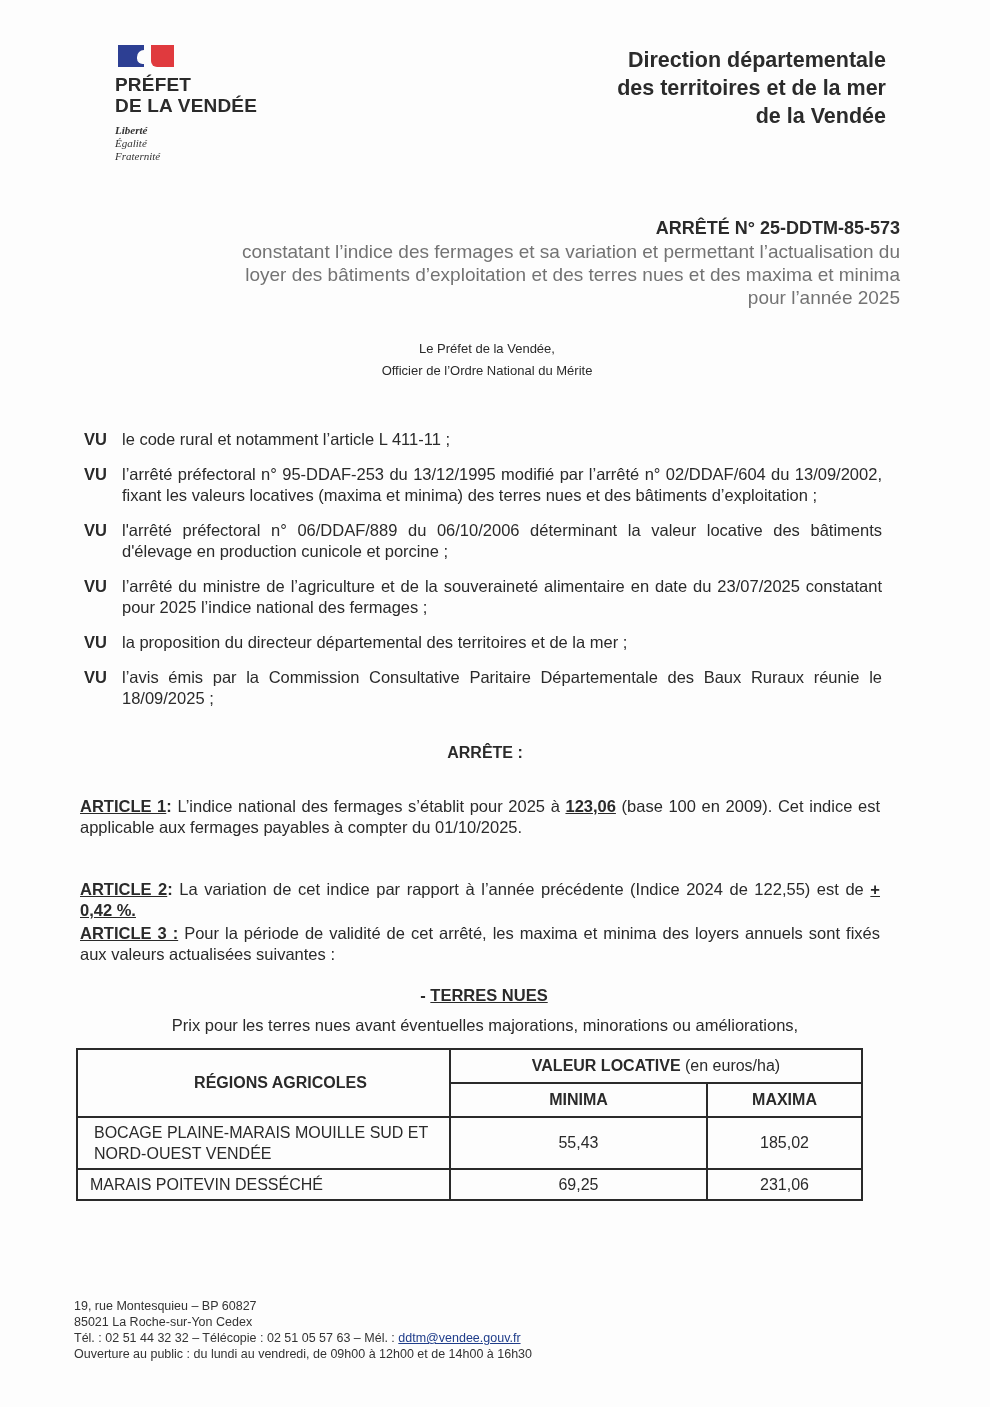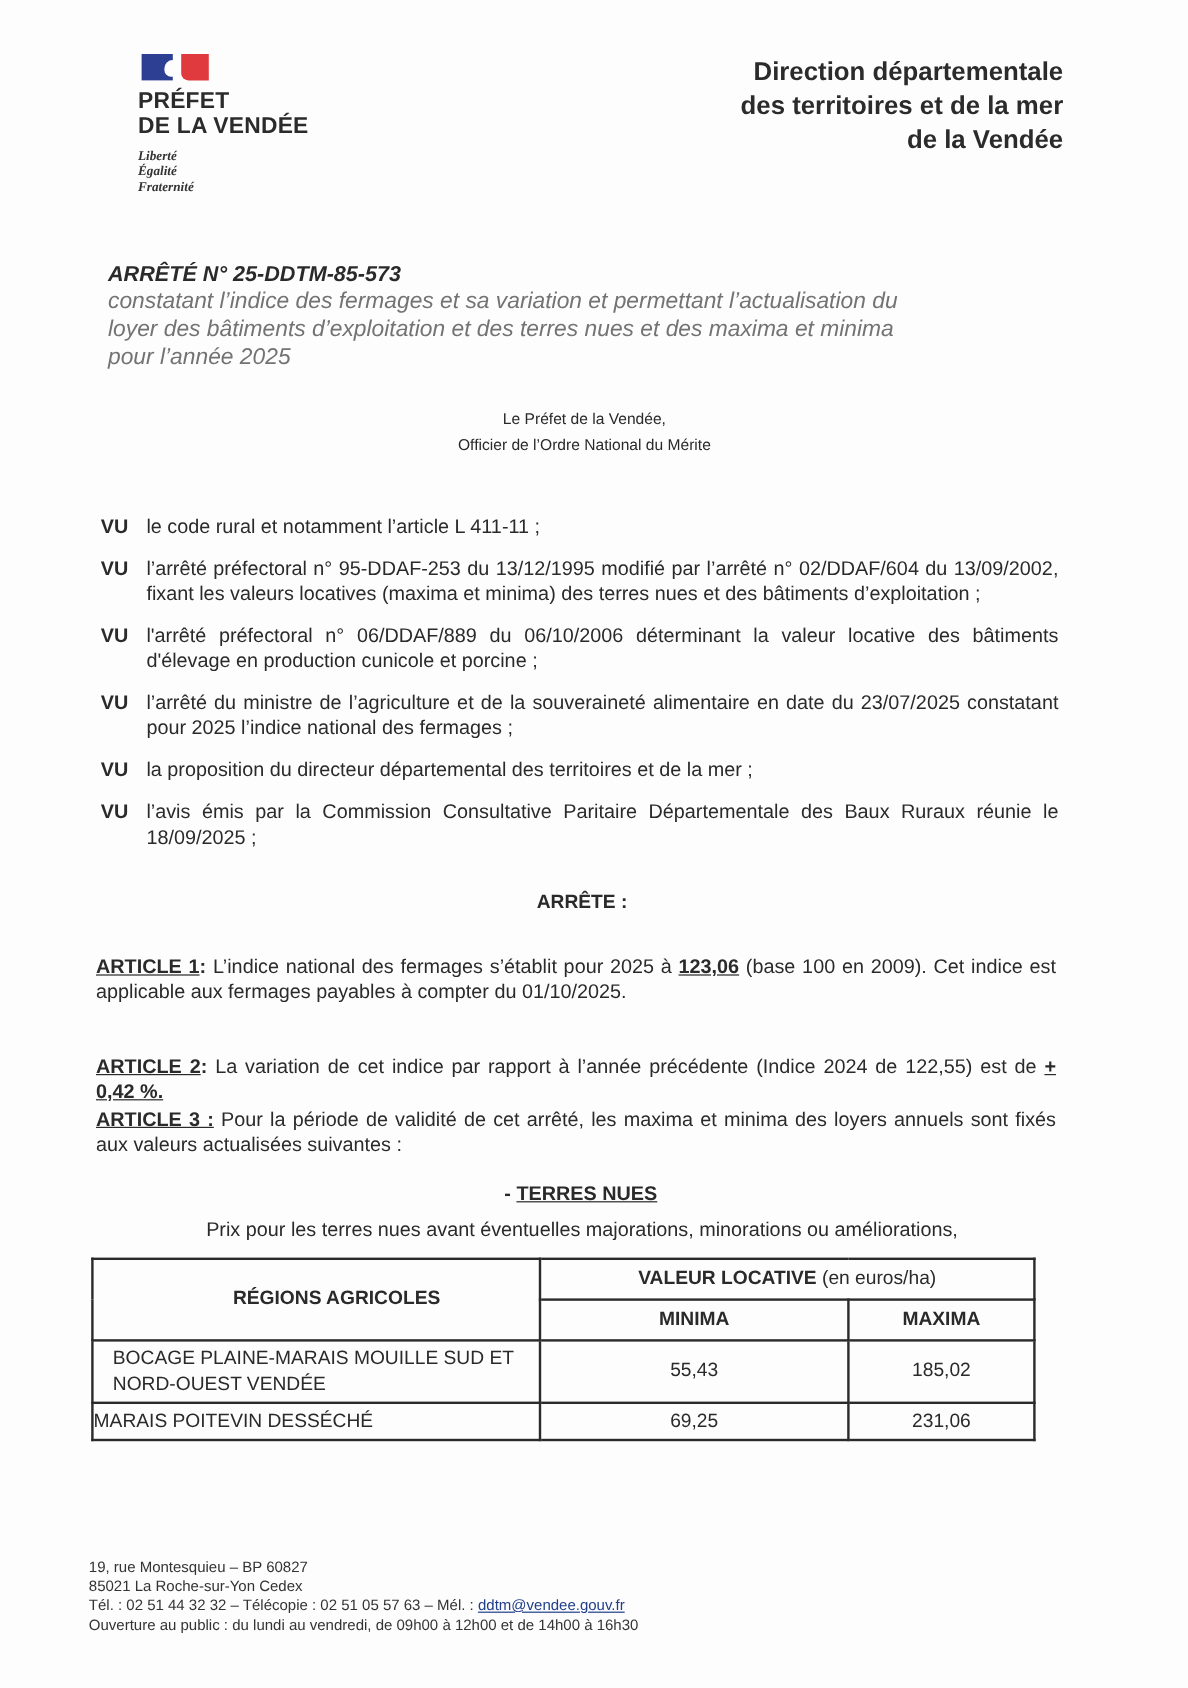--- a/index.html
+++ b/index.html
@@ -13,27 +13,27 @@
     .page { position: absolute; inset: 0; background: #fdfdfd; }
 
     
     .logo { position: absolute; left: 115px; top: 44px; }
     .flag { position: relative; width: 62px; height: 24px; }
     .flag .blue { position: absolute; left: 3px; top: 1px; width: 26px; height: 22px; background: #2d3f93; }
     .flag .white { position: absolute; left: 22px; top: 6px; width: 14px; height: 14px; background: #fdfdfd; border-radius: 50% 20% 50% 40%; }
     .flag .red { position: absolute; left: 36px; top: 1px; width: 23px; height: 22px; background: #e03a3e; border-radius: 0 0 0 6px; }
     .prefet-title { margin-top: 6px; font-weight: bold; font-size: 19px; line-height: 21px; color: #2b2b2b; letter-spacing: 0.2px; }
     .devise { margin-top: 8px; font-family: "Liberation Serif", "DejaVu Serif", serif; font-style: italic; font-size: 11px; line-height: 13px; color: #333; font-weight: bold; }
-    .devise div:nth-child(n+2) { font-weight: bold; }
+    .devise div:nth-child(n+2) { font-weight: normal; }
 
     
     .direction { position: absolute; right: 104px; top: 46px; text-align: right; font-weight: bold; font-size: 21.5px; line-height: 28px; color: #2b2b2b; }
 
     
-    .title-block { position: absolute; left: 90px; width: 810px; top: 216px; text-align: left; font-style: italic; }
+    .title-block { position: absolute; left: 90px; width: 810px; top: 216px; text-align: right; }
     .arrete-num { font-weight: bold; font-size: 18px; line-height: 24px; }
     .subtitle { font-size: 19px; line-height: 23px; color: #737373; }
 
     .prefet-block { position: absolute; left: 200px; width: 574px; top: 338px; text-align: center; font-size: 13px; line-height: 22px; }
 
     
     .vu-list { position: absolute; left: 84px; width: 798px; top: 429px; }
     .vu { display: flex; font-size: 16.5px; line-height: 21px; margin-bottom: 14px; }
     .vu-label { flex: 0 0 38px; font-weight: bold; }
     .vu-text { flex: 1; text-align: justify; }
@@ -52,21 +52,21 @@
     table.terres { position: absolute; left: 76px; top: 1048px; width: 787px; border-collapse: collapse; font-size: 16px; }
     table.terres td, table.terres th { border: 2px solid #2a2a2a; }
     table.terres th { font-weight: bold; }
     .th-region { width: 373px; height: 68px; text-align: center; padding-left: 34px; }
     .th-valeur { height: 34px; text-align: center; border-radius: 10px; }
     .th-valeur .light { font-weight: normal; }
     .th-min, .th-max { height: 34px; text-align: center; }
     .th-min { width: 257px; }
     td.region { padding: 4px 8px 4px 16px; line-height: 21px; text-align: left; }
     td.num { text-align: center; }
-    tr.r2 td.region { padding-left: 0; }
+    tr.r2 td.region { padding-left: 12px; }
 
     
     .footer { position: absolute; left: 74px; top: 1298px; font-size: 12.5px; line-height: 16px; color: #333; }
     .footer a { color: #1f3d8a; text-decoration: underline; }
   </style>
 </head>
 <body>
 
 <div class="page">
 

